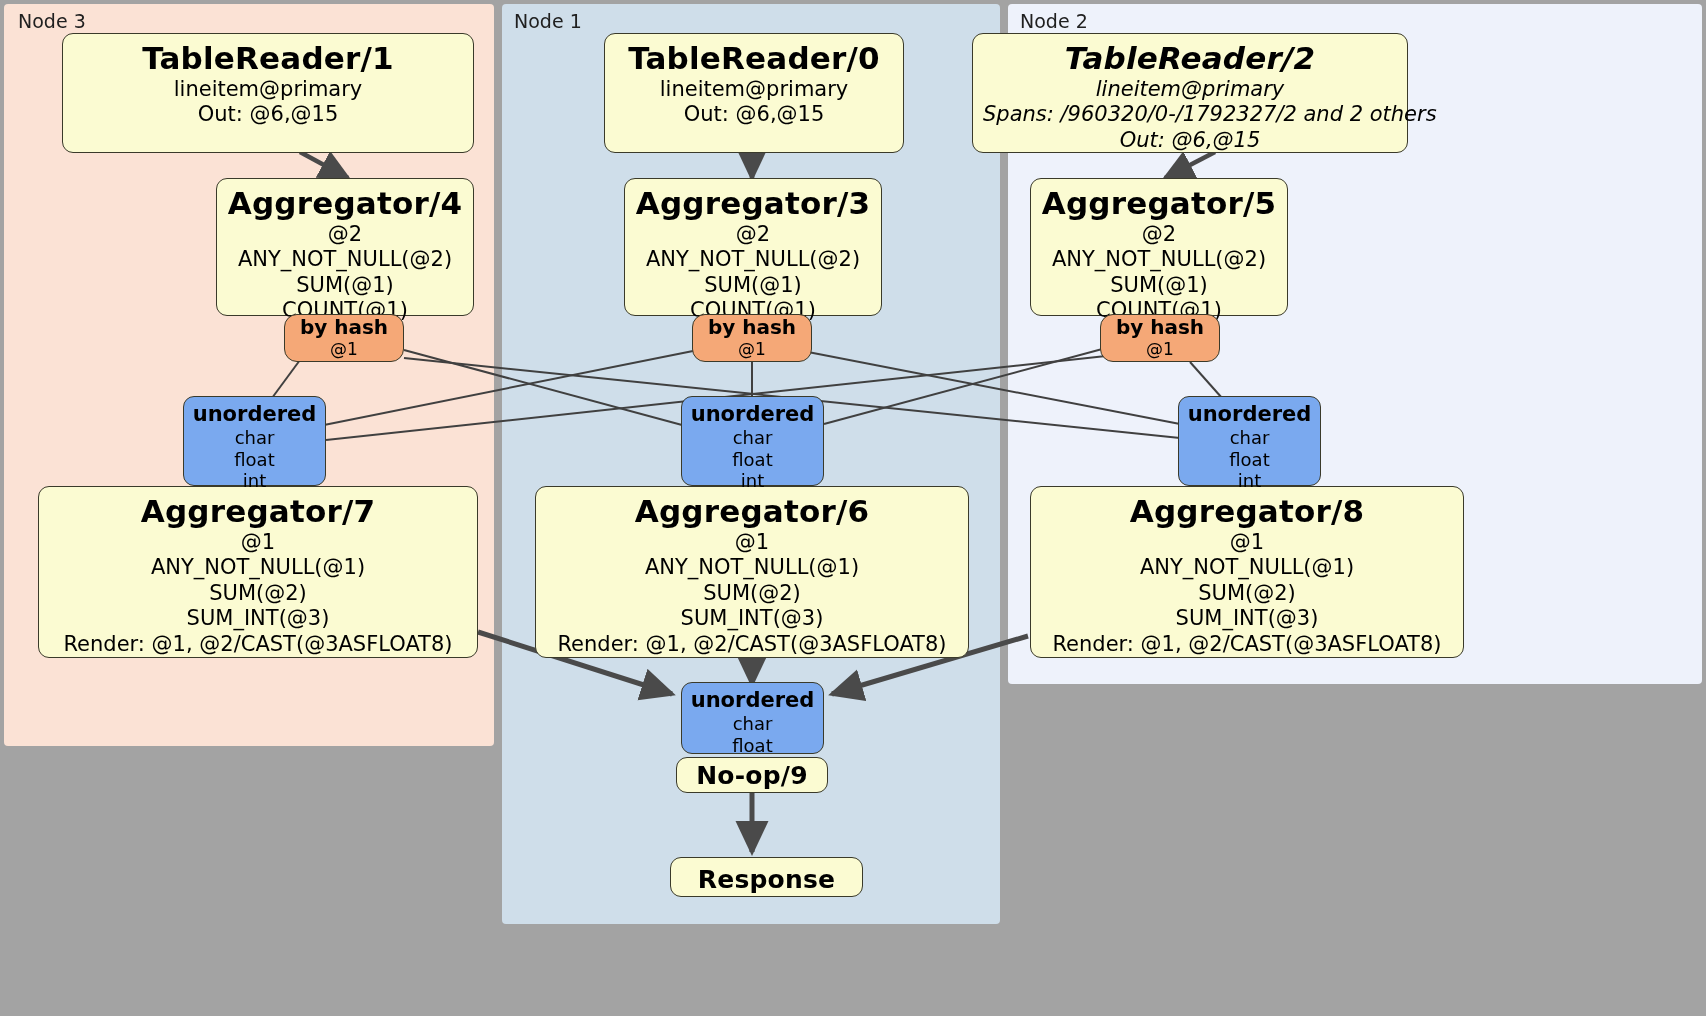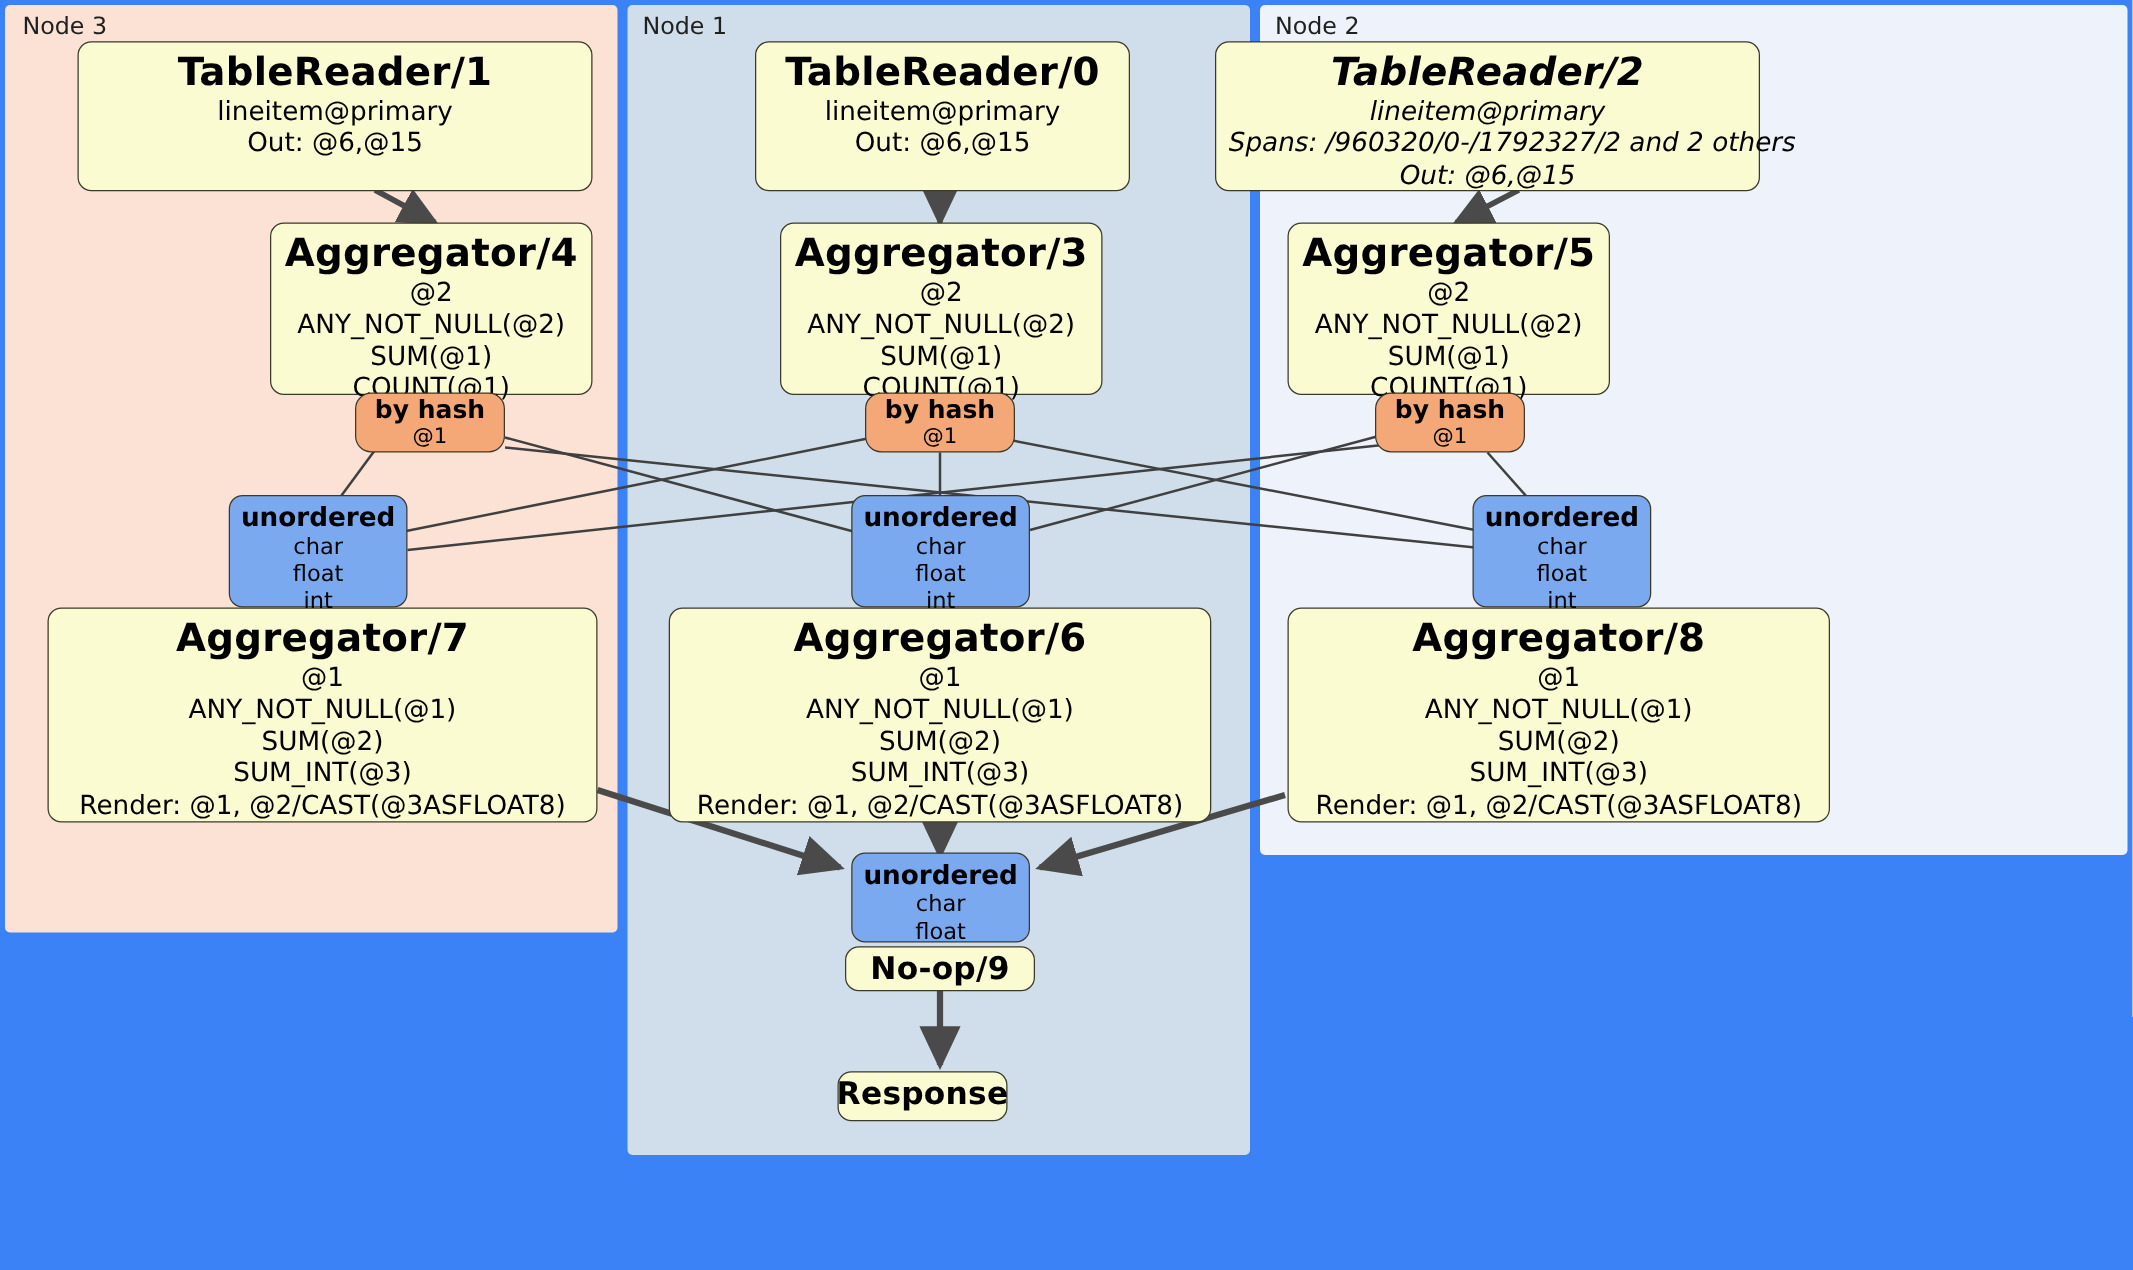--- a/index.html
+++ b/index.html
@@ -8,21 +8,21 @@
     background: #ffffff;
   }
   body {
     font-family: "DejaVu Sans", "Liberation Sans", sans-serif;
   }
   #canvas {
     position: relative;
     width: 1706px;
     height: 1016px;
     overflow: hidden;
-    background: #3b82f6;
+    background: #a3a3a3;
   }
   
   .node-panel {
     position: absolute;
     border-radius: 4px;
   }
   .node-label {
     position: absolute;
     font-size: 19px;
     color: #202020;
@@ -55,21 +55,21 @@
     letter-spacing: 0.2px;
     line-height: 1.18;
   }
   .proc .row {
     font-size: 21px;
     white-space: nowrap;
   }
   
   .proc.compact {
     display: flex;
-    align-items: flex-start;
+    align-items: flex-end;
     justify-content: center;
     padding: 2px 14px;
   }
   .proc.compact .title { font-size: 25px; }
 
   
   .router {
     position: absolute;
     box-sizing: border-box;
     background: #f5a877;
@@ -271,17 +271,17 @@
   <div class="sync" style="left:681px; top:682px; width:143px; height:72px;">
     <div class="stitle">unordered</div>
     <div class="srow">char</div>
     <div class="srow">float</div>
   </div>
 
   <div class="proc compact" style="left:676px; top:757px; width:152px; height:36px;">
     <div class="title">No-op/9</div>
   </div>
 
-  <div class="proc compact" style="left:670px; top:857px; width:136px; height:40px;">
+  <div class="proc compact" style="left:670px; top:857px; width:193px; height:40px;">
     <div class="title">Response</div>
   </div>
 
 </div>
 
 </body></html>

